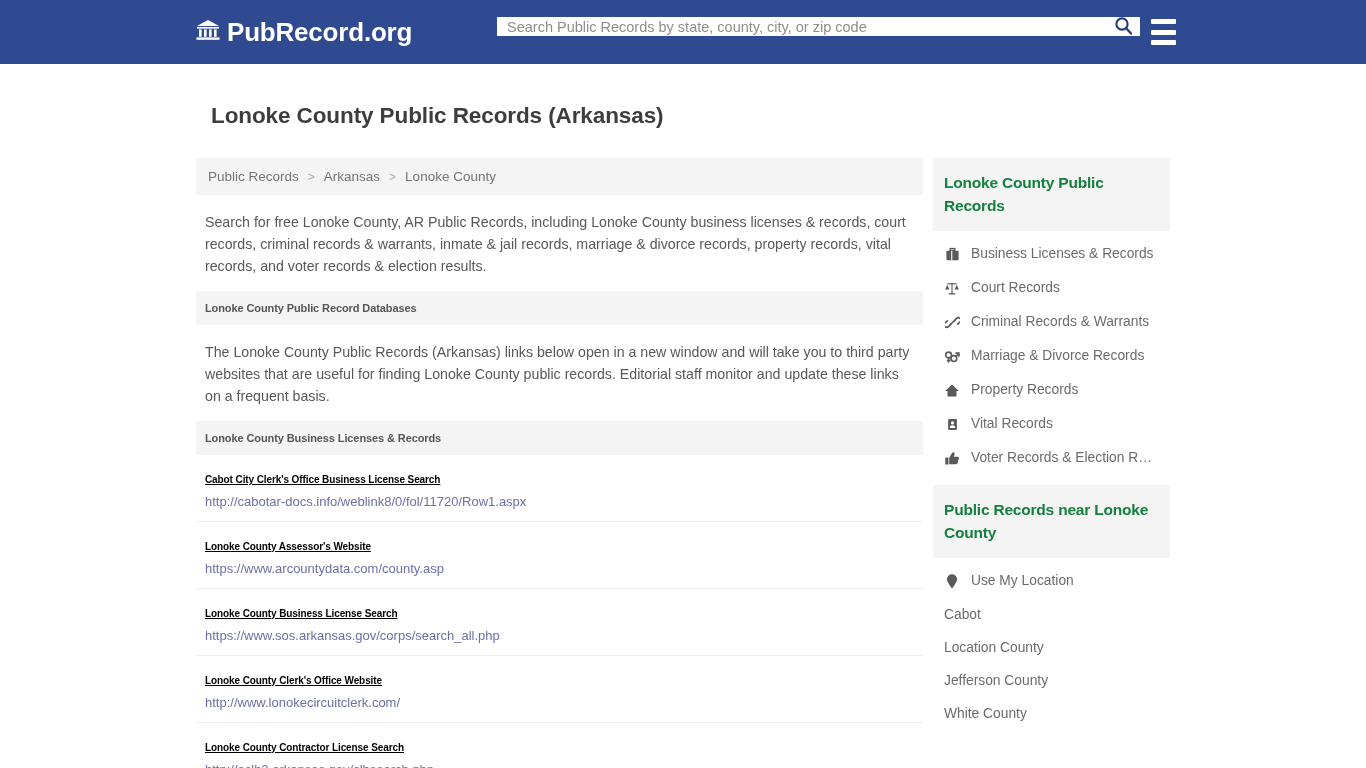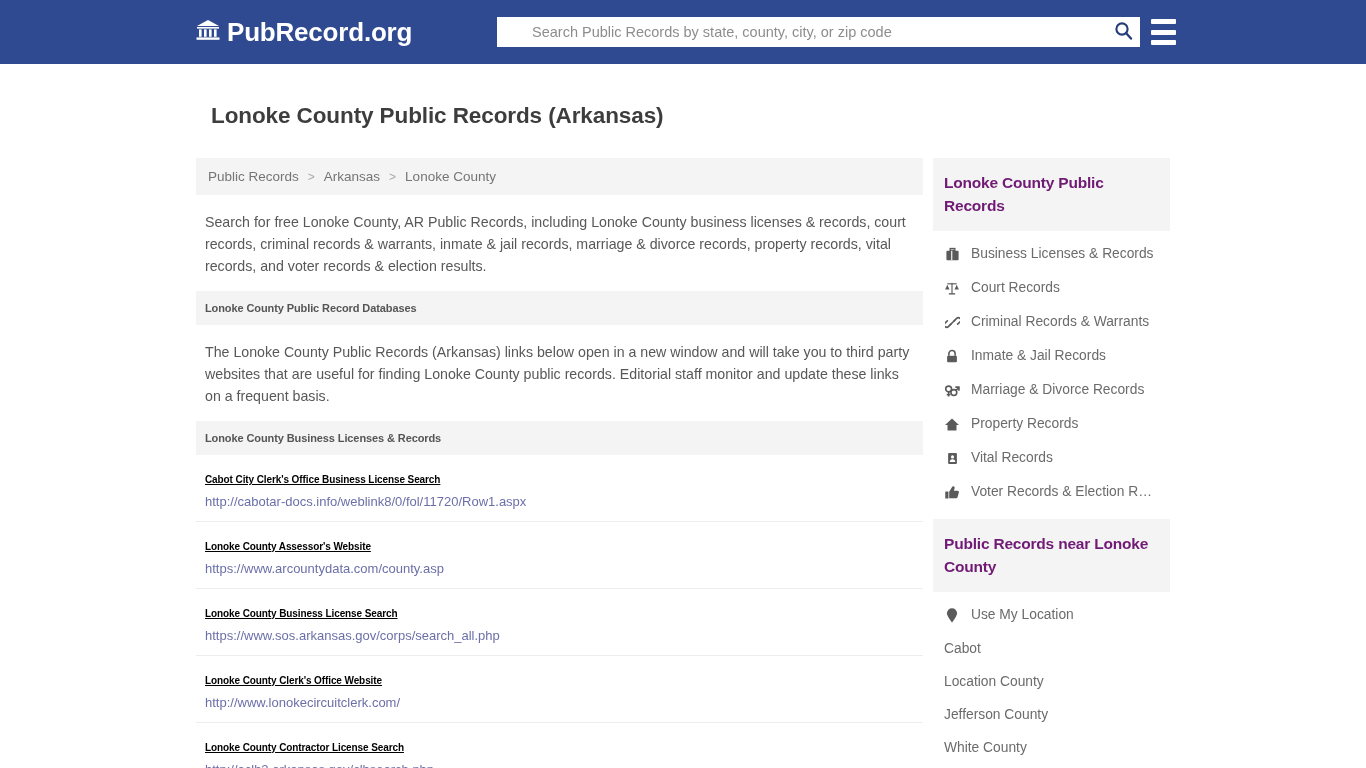--- a/index.html
+++ b/index.html
@@ -33,25 +33,24 @@
     font-size: 26px;
     font-weight: bold;
     letter-spacing: -0.2px;
     line-height: 1;
   }
   .search-wrap {
     position: absolute;
     left: 497px;
     top: 17px;
     width: 643px;
-    height: 30px;
+    height: 19px;
     background: #ffffff;
     display: flex;
     align-items: center;
-    padding-left: 25px;
   }
   .search-input {
     flex: 1 1 auto;
     height: 100%;
     border: 0;
     outline: 0;
     background: transparent;
     padding: 0 8px 0 10px;
     font-family: "Liberation Sans", sans-serif;
     font-size: 14.5px;
@@ -169,21 +168,21 @@
     word-break: break-all;
   }
 
   
   .side-panel { margin-bottom: 8px; }
   .side-head {
     background: #f4f4f4;
     padding: 13px 11px 14px 11px;
     font-size: 15.5px;
     font-weight: bold;
-    color: #701a75;
+    color: #15803d;
     line-height: 23px;
     letter-spacing: -0.2px;
   }
   .side-list { margin: 0; padding: 6px 0 2px 0; list-style: none; }
   .side-item {
     display: flex;
     align-items: flex-start;
     gap: 11px;
     padding: 9px 11px;
     font-size: 13.8px;
@@ -326,29 +325,20 @@
             <span class="side-ico">
               <svg width="15" height="15" viewBox="0 0 16 16" aria-hidden="true">
                 <path d="M6.2 9.8 L3.6 12.4 a2.6 2.6 0 0 1 -3.7 -3.7 L2.5 6.2" fill="none" stroke="#5a5a5a" stroke-width="1.7" stroke-linecap="round"></path>
                 <path d="M9.8 6.2 L12.4 3.6 a2.6 2.6 0 0 1 3.7 3.7 L13.5 9.8" fill="none" stroke="#5a5a5a" stroke-width="1.7" stroke-linecap="round"></path>
                 <line x1="5.6" y1="10.4" x2="10.4" y2="5.6" stroke="#5a5a5a" stroke-width="1.7" stroke-linecap="round"></line>
               </svg>
             </span>
             <span class="side-label">Criminal Records &amp; Warrants</span>
           </li>
 
-          <li class="side-item">
-            <span class="side-ico">
-              <svg width="14" height="15" viewBox="0 0 16 16" aria-hidden="true">
-                <path d="M4.4 7 V4.8 a3.6 3.6 0 0 1 7.2 0 V7" fill="none" stroke="#5a5a5a" stroke-width="1.8"></path>
-                <rect x="2.4" y="7" width="11.2" height="7.6" rx="1.2" fill="#5a5a5a"></rect>
-              </svg>
-            </span>
-            <span class="side-label">Inmate &amp; Jail Records</span>
-          </li>
 
           <li class="side-item">
             <span class="side-ico">
               <svg width="16" height="15" viewBox="0 0 16 16" aria-hidden="true">
                 <circle cx="4.4" cy="6.4" r="3.1" fill="none" stroke="#5a5a5a" stroke-width="1.7"></circle>
                 <line x1="4.4" y1="9.6" x2="4.4" y2="14.4" stroke="#5a5a5a" stroke-width="1.7"></line>
                 <line x1="2.4" y1="12.4" x2="6.4" y2="12.4" stroke="#5a5a5a" stroke-width="1.7"></line>
                 <circle cx="10" cy="10.2" r="3.1" fill="none" stroke="#5a5a5a" stroke-width="1.7"></circle>
                 <line x1="12.2" y1="8" x2="15.2" y2="5" stroke="#5a5a5a" stroke-width="1.7"></line>
                 <polyline points="11.6,4.4 15.4,4.4 15.4,8.2" fill="none" stroke="#5a5a5a" stroke-width="1.7"></polyline>

